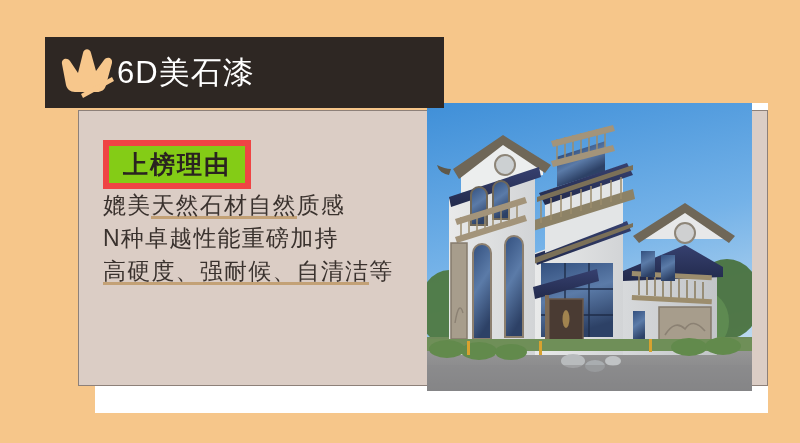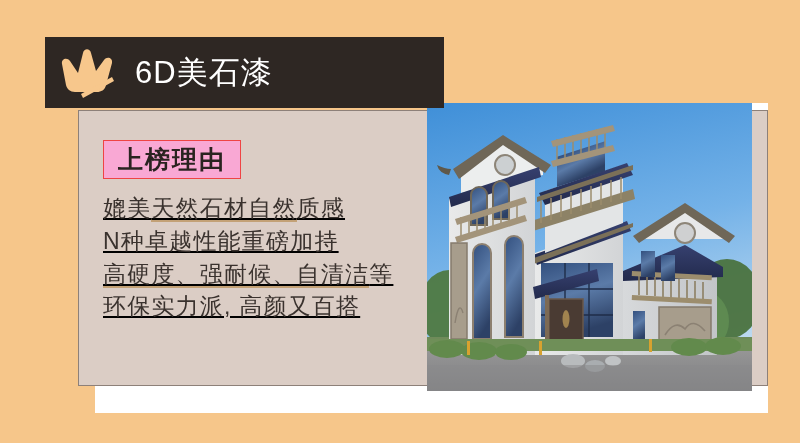--- a/index.html
+++ b/index.html
@@ -64,56 +64,53 @@
     padding-left: 14px;
     box-sizing: border-box;
   }
   .crown-icon {
     width: 58px;
     height: 52px;
     flex: 0 0 auto;
     display: block;
   }
   .header-title {
-    margin-left: 18px;
     color: #ffffff;
     font-size: 31px;
     font-weight: 400;
     letter-spacing: 1px;
     line-height: 1;
     white-space: nowrap;
   }
 
   
   .text-col {
     position: absolute;
     left: 103px;
     top: 140px;
     width: 320px;
   }
 
   .reason-badge {
     display: inline-block;
-    background: #f9a8d4;
-    border: 1px solid #ef4444;
+    background: #84cc16;
+    border: 6px solid #ef4444;
     padding: 5px 14px 6px 14px;
     box-sizing: border-box;
   }
   .reason-badge-label {
     font-size: 25px;
     font-weight: bold;
     color: #2a2320;
     letter-spacing: 2px;
     line-height: 1.05;
     white-space: nowrap;
   }
 
   .body-lines {
-    margin-top: 13px;
-    text-decoration: underline;
   }
   .body-line {
     position: relative;
     font-size: 23px;
     color: #3a322e;
     line-height: 1.42;
     letter-spacing: 1.2px;
     white-space: nowrap;
   }
   .hl {
@@ -332,17 +329,16 @@
   </div>
 
   <div class="text-col">
     <div class="reason-badge">
       <div class="reason-badge-label">上榜理由</div>
     </div>
     <div class="body-lines">
         <div class="body-line"><span>媲美</span><span class="hl">天然石材自然</span><span>质感</span></div>
         <div class="body-line"><span>N种卓越性能重磅加持</span></div>
         <div class="body-line"><span class="hl">高硬度、强耐候、自清洁</span><span>等</span></div>
-        <div class="body-line"><span>环保实力派, 高颜又百搭</span></div>
       </div>
   </div>
 
 </div>
 
 </body></html>

